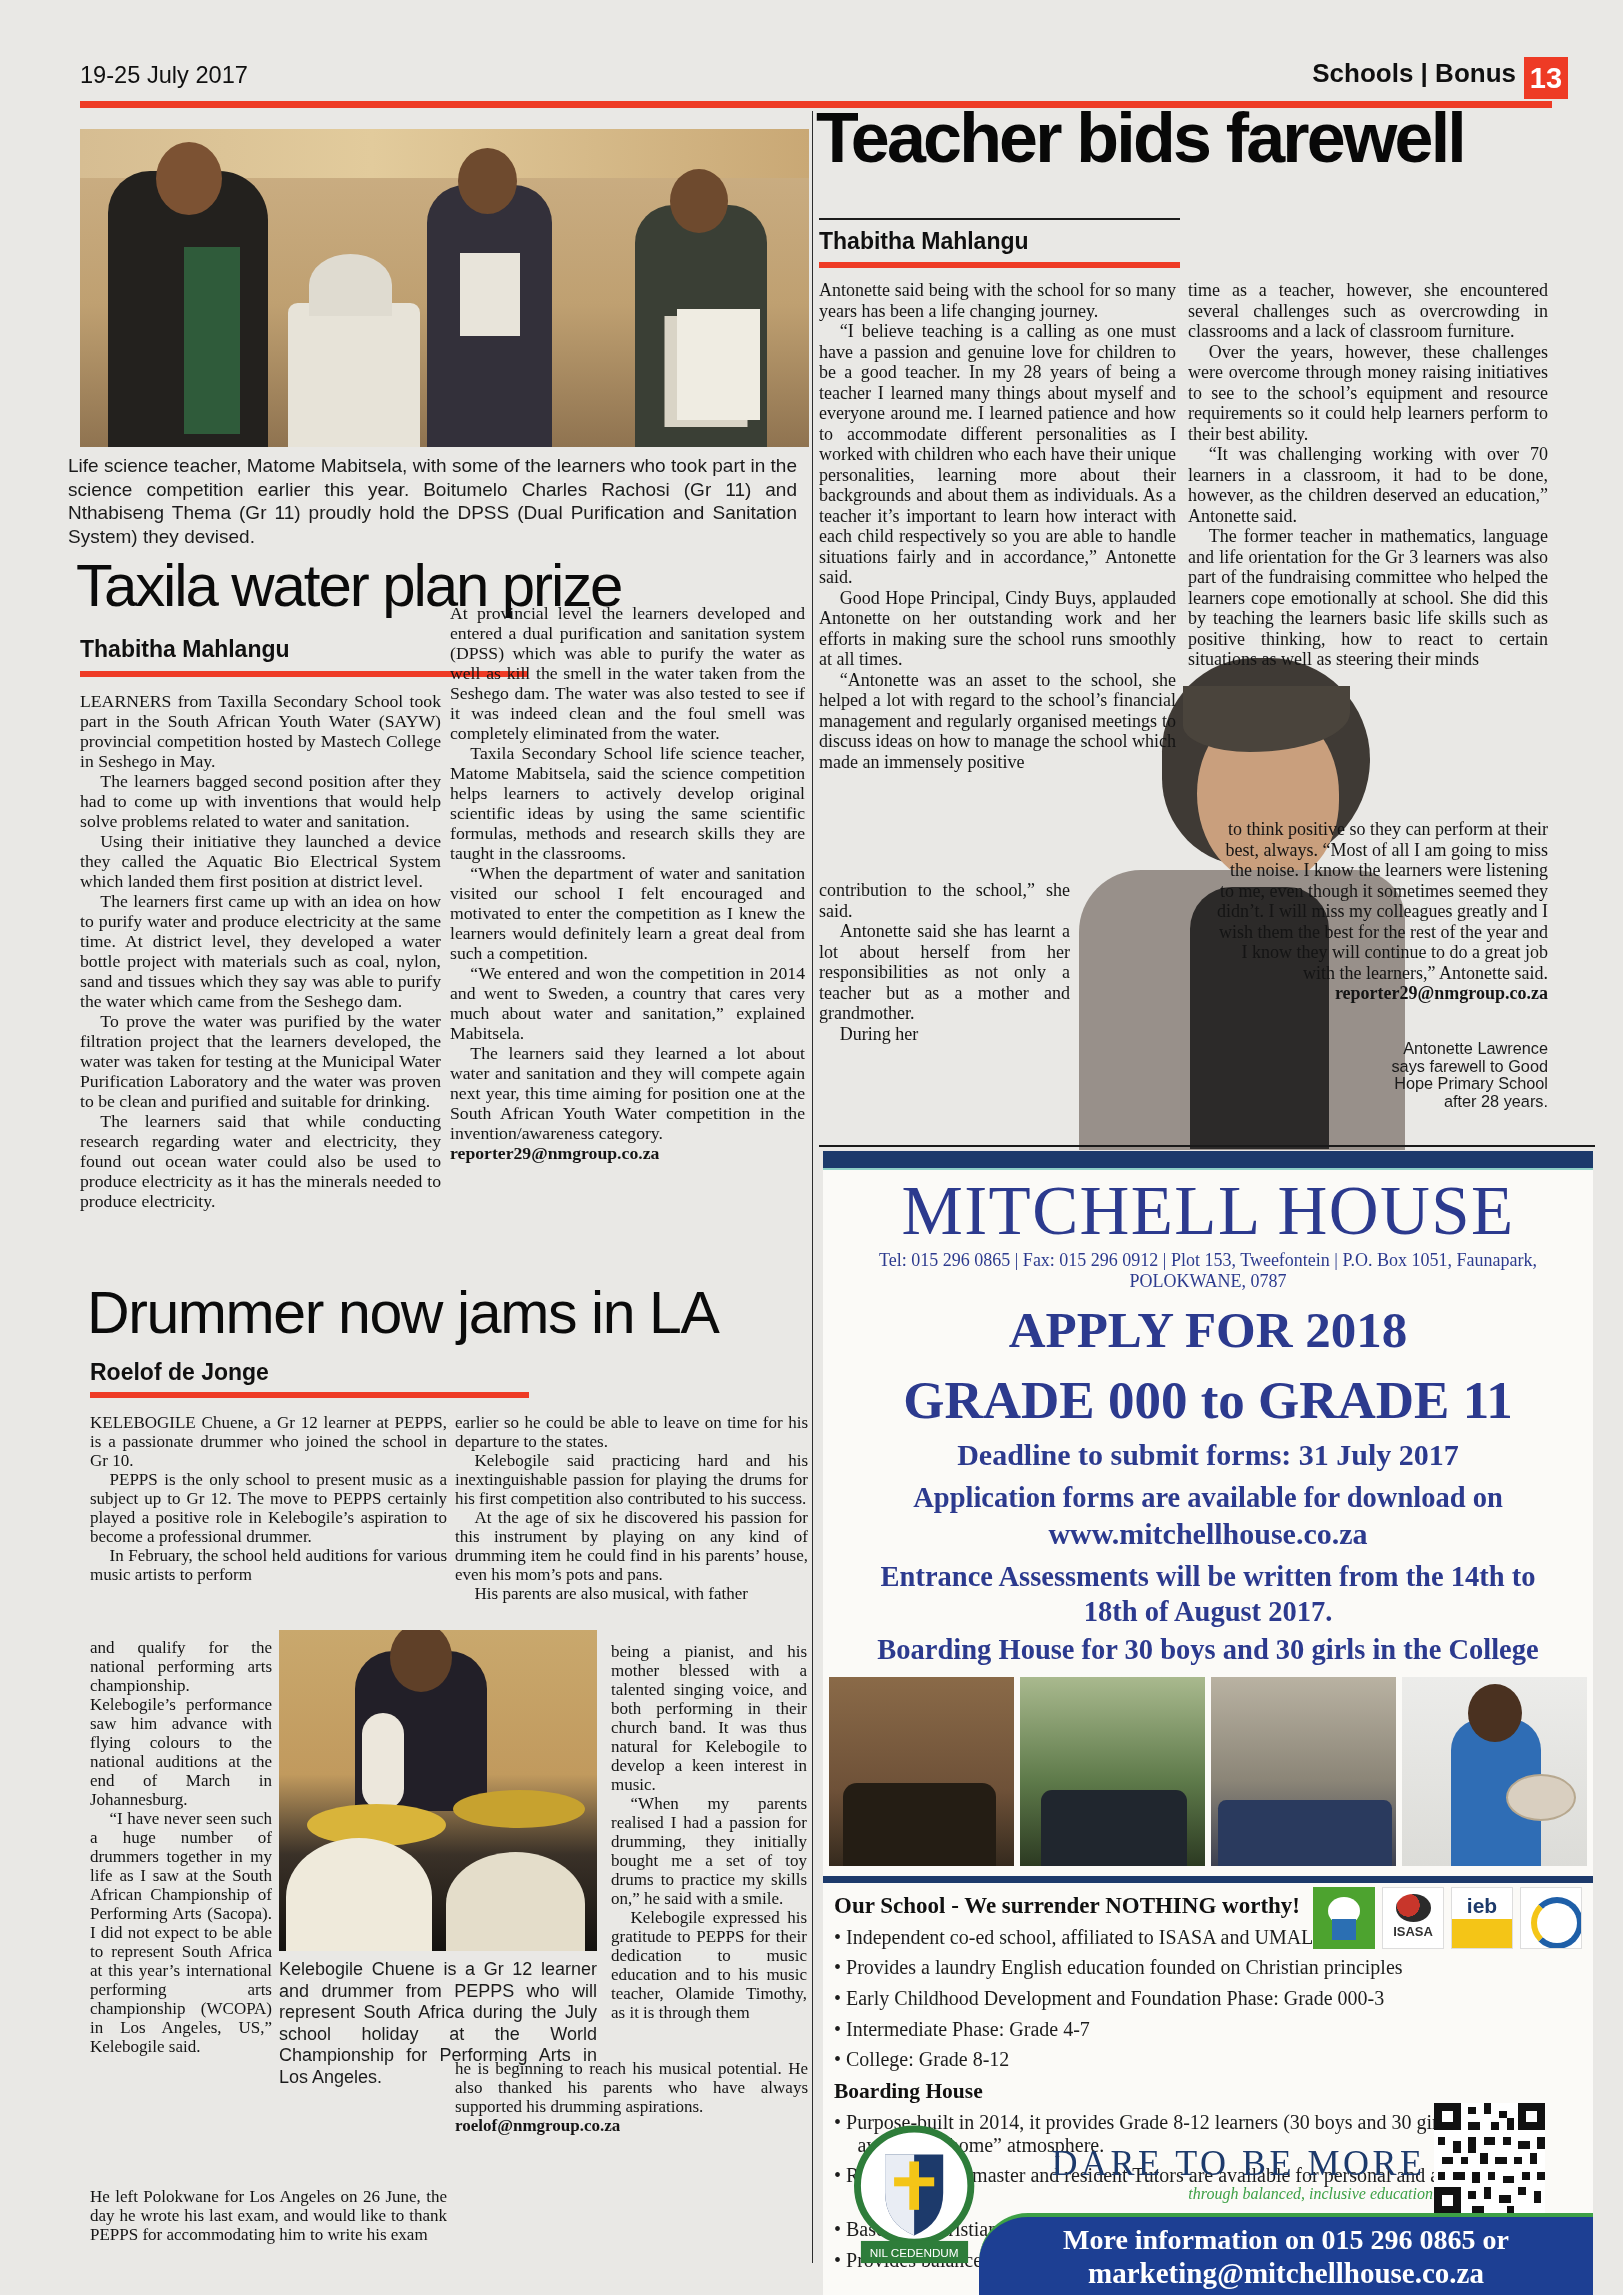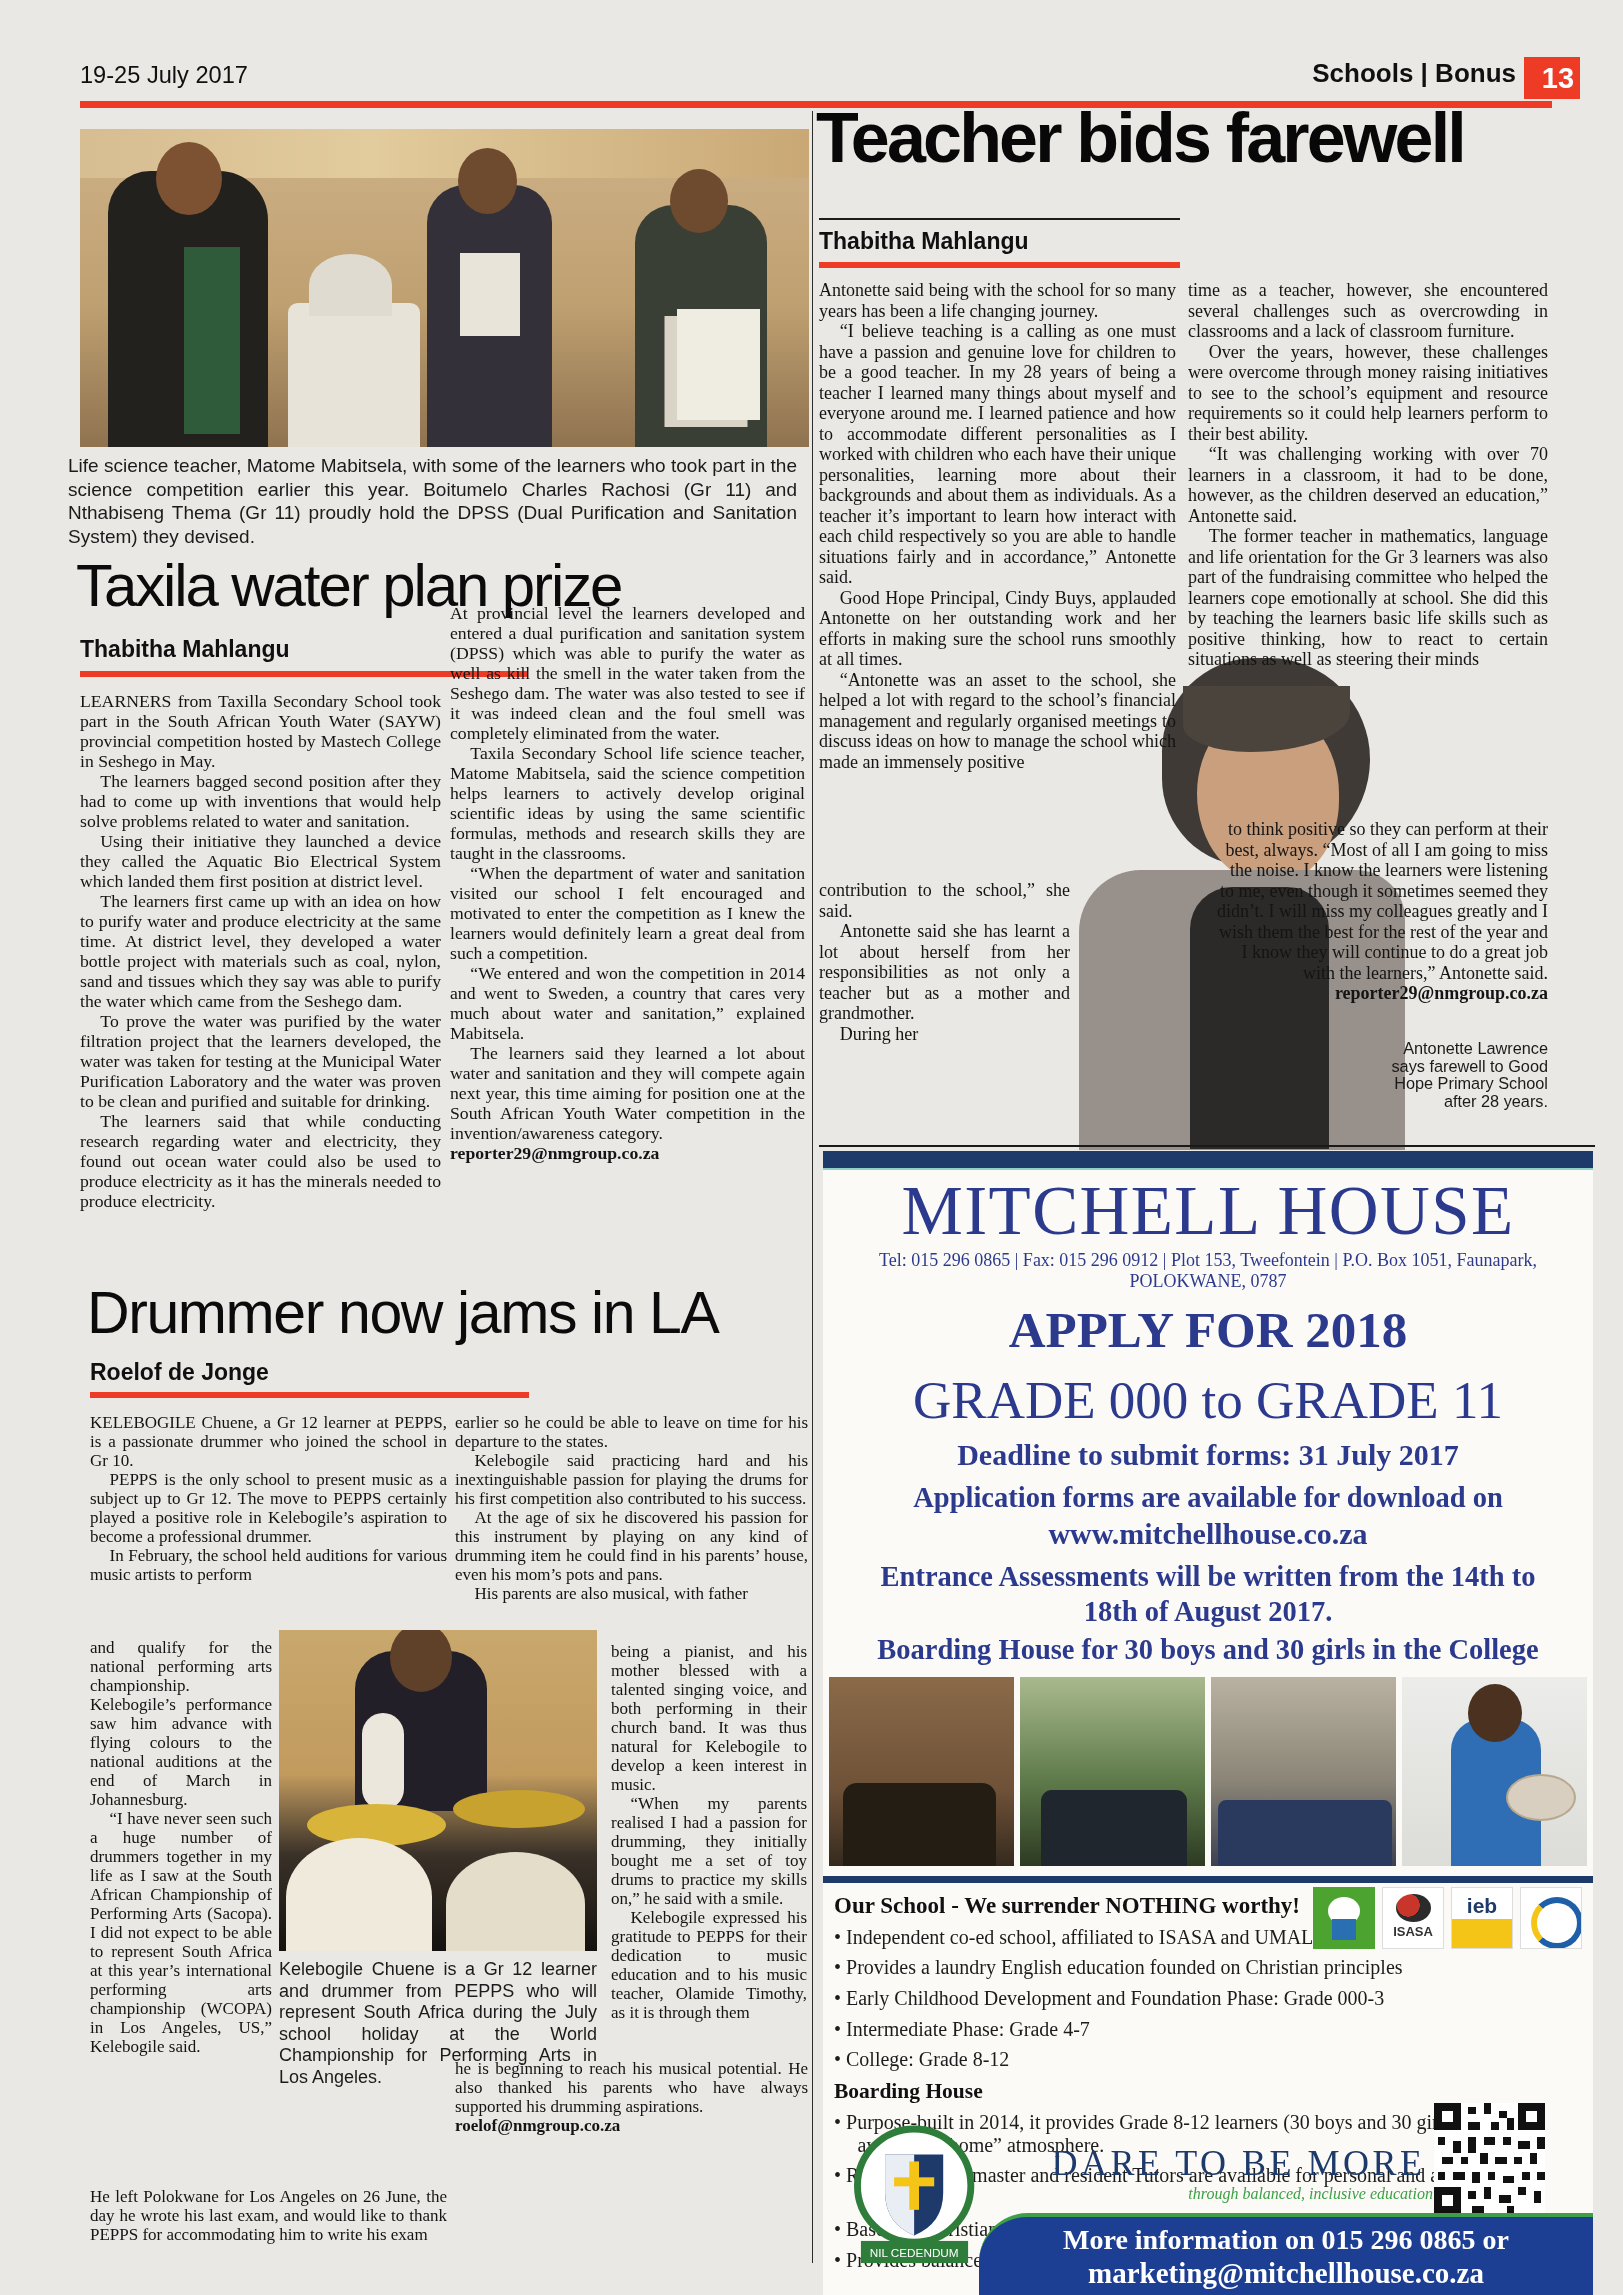--- a/index.html
+++ b/index.html
@@ -12,21 +12,21 @@
   .col p + p{text-indent:1.15em;}
   .col p.lead{text-indent:0;}
   .email{font-weight:bold;}
   .rule-red{background:#ee3b25;}
   .rule-dark{background:#1c1c1c;}
 
   
   #date{left:80px;top:62px;font-size:23.6px;color:#101010;}
   #section-label{left:1138px;top:58px;width:378px;text-align:right;font-size:26px;font-weight:bold;color:#101010;}
   #pagenum{left:1524px;top:57px;width:44px;height:42px;background:#ee3b25;color:#fff;
-           font-size:29px;font-weight:bold;text-align:center;line-height:42px;padding-left:12px;}
+           font-size:29px;font-weight:bold;text-align:center;line-height:42px;}
   #header-rule{left:80px;top:101px;width:1472px;height:7px;}
 
   
   #sci-photo{left:80px;top:129px;width:729px;height:318px;overflow:hidden;
              background:linear-gradient(180deg,#cdb187 0%,#bfa071 55%,#8f7350 100%);}
   .shp{position:absolute;}
   #sci-caption{left:68px;top:454px;width:729px;font-size:19px;line-height:23.6px;color:#1b1b1b;}
   #sci-headline{left:76px;top:551px;width:777px;font-size:60px;letter-spacing:-2.1px;color:#0b0b0b;}
   #sci-byline{left:80px;top:636px;font-size:23px;font-weight:bold;color:#101010;}
   #sci-byline-rule{left:80px;top:671px;width:448px;height:5.6px;}
@@ -68,21 +68,21 @@
             background:linear-gradient(180deg,#c9a86d 0%,#c19a5e 45%,#3a3128 70%,#14120f 100%);}
   #dr-caption{left:279px;top:1959px;width:318px;font-size:18px;line-height:21.5px;color:#1b1b1b;}
 
   
   #ad-sep{left:819px;top:1145px;width:776px;height:2.1px;background:#1a1a1a;}
   #ad{left:823px;top:1151px;width:770px;height:1145px;background:#fbfaf7;overflow:hidden;color:#2c3a8e;}
   #ad-topbar{height:16.7px;background:#1d3a6b;border-bottom:2.8px solid #8fd0c6;}
   #ad-title{text-align:center;font-size:69px;letter-spacing:1.4px;margin-top:5.6px;line-height:72px;color:#2c3a8e;}
   #ad-contact{text-align:center;font-size:18px;margin-top:2.8px;color:#2c3a8e;}
   #ad-apply{text-align:center;font-size:51px;font-weight:bold;margin-top:11px;line-height:54px;}
-  #ad-grades{text-align:center;font-size:53px;font-weight:normal;margin-top:15.3px;line-height:56px;}
+  #ad-grades{text-align:center;font-size:53px;font-weight:bold;margin-top:15.3px;line-height:56px;}
   #ad-deadline{text-align:center;font-size:30px;font-weight:bold;margin-top:9.7px;}
   #ad-forms1{text-align:center;font-size:28.5px;font-weight:bold;margin-top:9.7px;}
   #ad-forms2{text-align:center;font-size:30px;font-weight:bold;margin-top:2.8px;}
   #ad-assess{text-align:center;font-size:28.5px;font-weight:bold;margin:8.3px auto 0;width:680px;line-height:35px;}
   #ad-boardline{text-align:center;font-size:28.5px;font-weight:bold;margin-top:5.6px;}
   #ad-strip{display:flex;gap:5.6px;margin:11px 5.6px 0;height:189px;}
   .ad-ph{flex:1;overflow:hidden;position:relative;}
   #ad-midbar{height:7px;background:#1d3a6b;margin-top:9.7px;}
   #ad-features{position:relative;padding:9.7px 11px 0;color:#111;}
   #ad-school-heading{font-size:23px;font-weight:bold;color:#111;}

